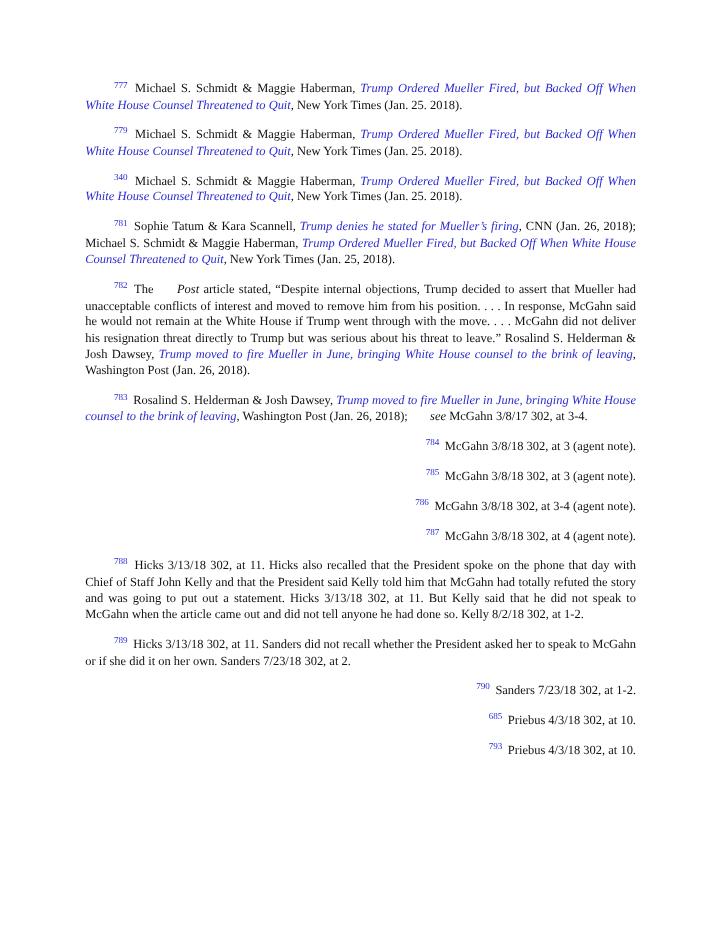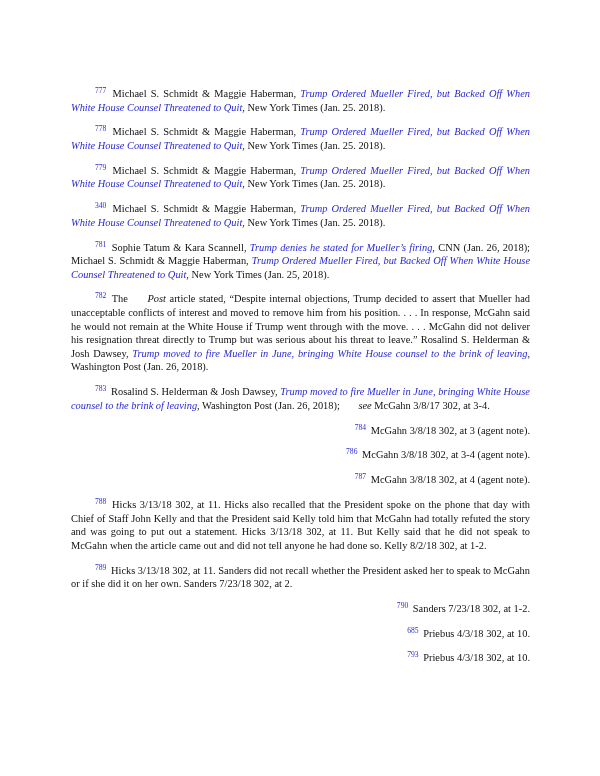--- a/index.html
+++ b/index.html
@@ -1,39 +1,39 @@
 <!DOCTYPE html>
 <html><head>
 <meta charset="utf-8">
 <style>
   html, body { margin: 0; padding: 0; background: #ffffff; }
   body { width: 600px; height: 776px; position: relative; overflow: hidden; }
   .page {
-    position: absolute; left: 71px; top: 87px; width: 459px;
+    position: absolute; left: 71px; top: 68px; width: 459px;
     font-family: "Liberation Serif", serif; font-size: 10.4px; line-height: 13.6px; color: #111;
   }
   .fn { margin: 0 0 11.2px 0; text-align: justify; text-indent: 24px; }
   .fn.short { text-align: right; }
   .fn sup { color: #2a2ad0; font-size: 7.6px; line-height: 0; vertical-align: 4px; margin-right: 2px; }
   .link { color: #2a2ad0; font-style: italic; }
   .link.plain { font-style: normal; }
   .it { font-style: italic; margin-left: 16px; }
 </style>
 </head>
 <body>
 
 <div class="page" id="page">
     <p class="fn"><sup>777</sup> <span>Michael S. Schmidt &amp; Maggie Haberman, </span><a class="link">Trump Ordered Mueller Fired, but Backed Off When White House Counsel Threatened to Quit</a><span>, New York Times (Jan. 25. 2018).</span></p>
-    <p class="fn"><sup>778</sup> <span>Michael S. Schmidt &amp; Maggie Haberman, </span><a class="link">Trump Ordered Mueller Fired, but Backed Off When White House Counsel Threatened to Quit</a><span>, New York Times (Jan. 25. 2018).</span></p>
     <p class="fn"><sup>779</sup> <span>Michael S. Schmidt &amp; Maggie Haberman, </span><a class="link">Trump Ordered Mueller Fired, but Backed Off When White House Counsel Threatened to Quit</a><span>, New York Times (Jan. 25. 2018).</span></p>
     <p class="fn"><sup>340</sup> <span>Michael S. Schmidt &amp; Maggie Haberman, </span><a class="link">Trump Ordered Mueller Fired, but Backed Off When White House Counsel Threatened to Quit</a><span>, New York Times (Jan. 25. 2018).</span></p>
     <p class="fn"><sup>781</sup> <span>Sophie Tatum &amp; Kara Scannell, </span><a class="link">Trump denies he stated for Mueller’s firing</a><span>, CNN (Jan. 26, 2018); Michael S. Schmidt &amp; Maggie Haberman, </span><a class="link">Trump Ordered Mueller Fired, but Backed Off When White House Counsel Threatened to Quit</a><span>, New York Times (Jan. 25, 2018).</span></p>
     <p class="fn"><sup>782</sup> <span>The </span><span class="it">Post</span><span> article stated, “Despite internal objections, Trump decided to assert that Mueller had unacceptable conflicts of interest and moved to remove him from his position. . . . In response, McGahn said he would not remain at the White House if Trump went through with the move. . . . McGahn did not deliver his resignation threat directly to Trump but was serious about his threat to leave.” Rosalind S. Helderman &amp; Josh Dawsey, </span><a class="link">Trump moved to fire Mueller in June, bringing White House counsel to the brink of leaving</a><span>, Washington Post (Jan. 26, 2018).</span></p>
     <p class="fn"><sup>783</sup> <span>Rosalind S. Helderman &amp; Josh Dawsey, </span><a class="link">Trump moved to fire Mueller in June, bringing White House counsel to the brink of leaving</a><span>, Washington Post (Jan. 26, 2018); </span><span class="it">see</span><span> McGahn 3/8/17 302, at 3-4.</span></p>
     <p class="fn short"><sup>784</sup> <span>McGahn 3/8/18 302, at 3 (agent note).</span></p>
+    <p class="fn short"><sup>785</sup> <span>McGahn 3/8/18 302, at 3 (agent note).</span></p>
     <p class="fn short"><sup>786</sup> <span>McGahn 3/8/18 302, at 3-4 (agent note).</span></p>
     <p class="fn short"><sup>787</sup> <span>McGahn 3/8/18 302, at 4 (agent note).</span></p>
     <p class="fn"><sup>788</sup> <span>Hicks 3/13/18 302, at 11. Hicks also recalled that the President spoke on the phone that day with Chief of Staff John Kelly and that the President said Kelly told him that McGahn had totally refuted the story and was going to put out a statement. Hicks 3/13/18 302, at 11. But Kelly said that he did not speak to McGahn when the article came out and did not tell anyone he had done so. Kelly 8/2/18 302, at 1-2.</span></p>
     <p class="fn"><sup>789</sup> <span>Hicks 3/13/18 302, at 11. Sanders did not recall whether the President asked her to speak to McGahn or if she did it on her own. Sanders 7/23/18 302, at 2.</span></p>
     <p class="fn short"><sup>790</sup> <span>Sanders 7/23/18 302, at 1-2.</span></p>
     <p class="fn short"><sup>685</sup> <span>Priebus 4/3/18 302, at 10.</span></p>
     <p class="fn short"><sup>793</sup> <span>Priebus 4/3/18 302, at 10.</span></p>
   </div>
 
 </body></html>

